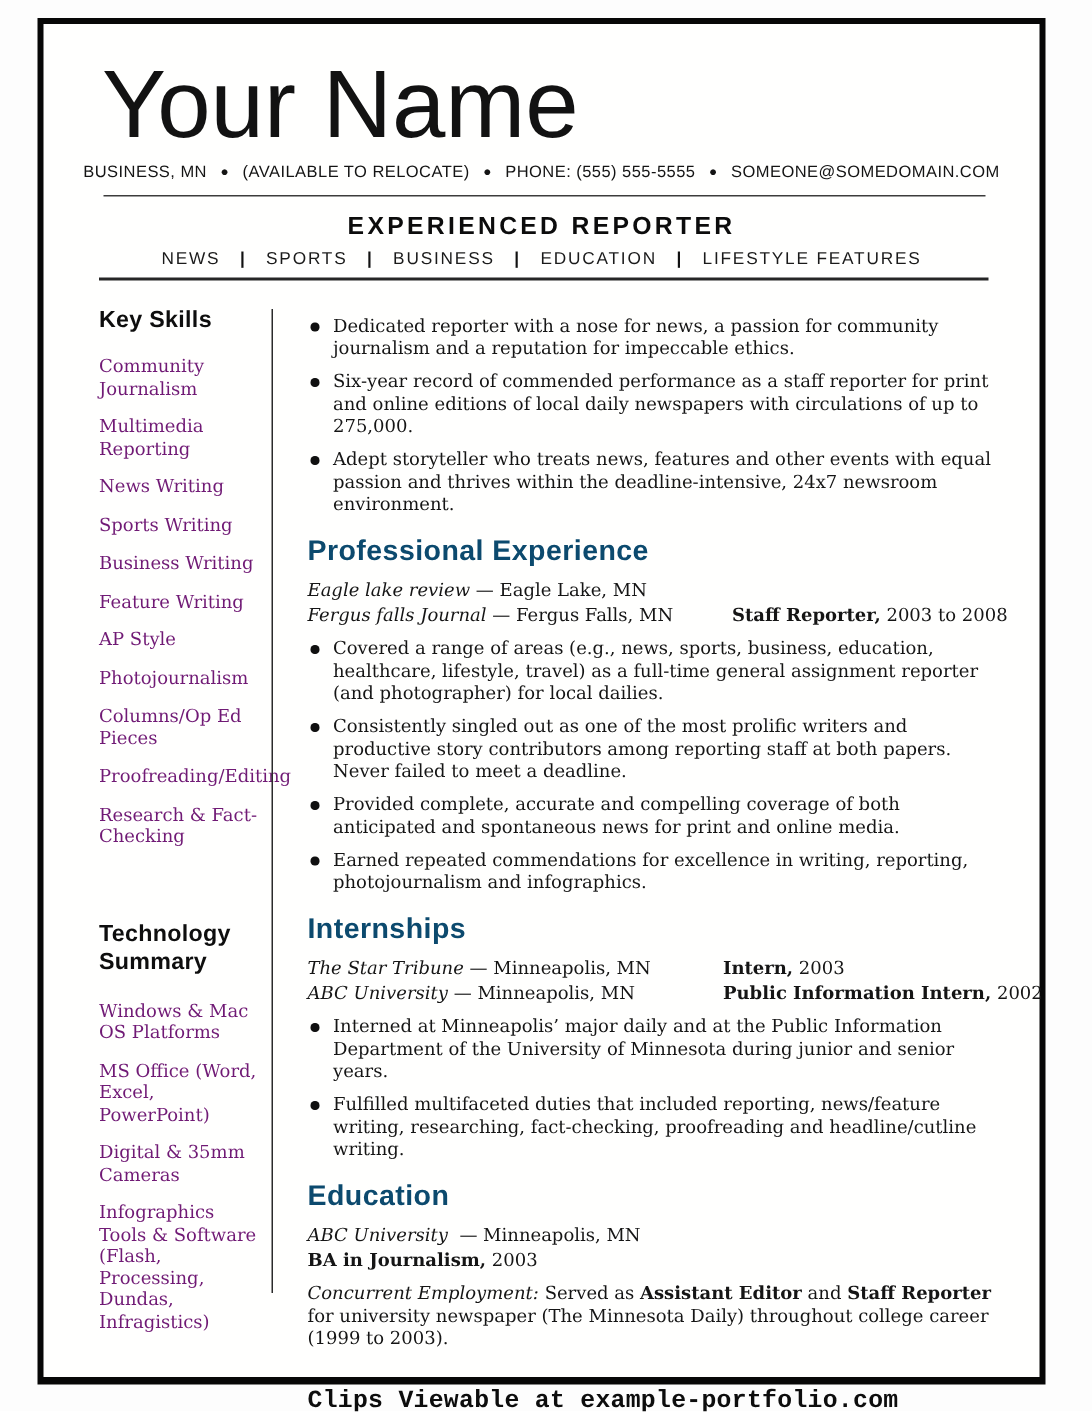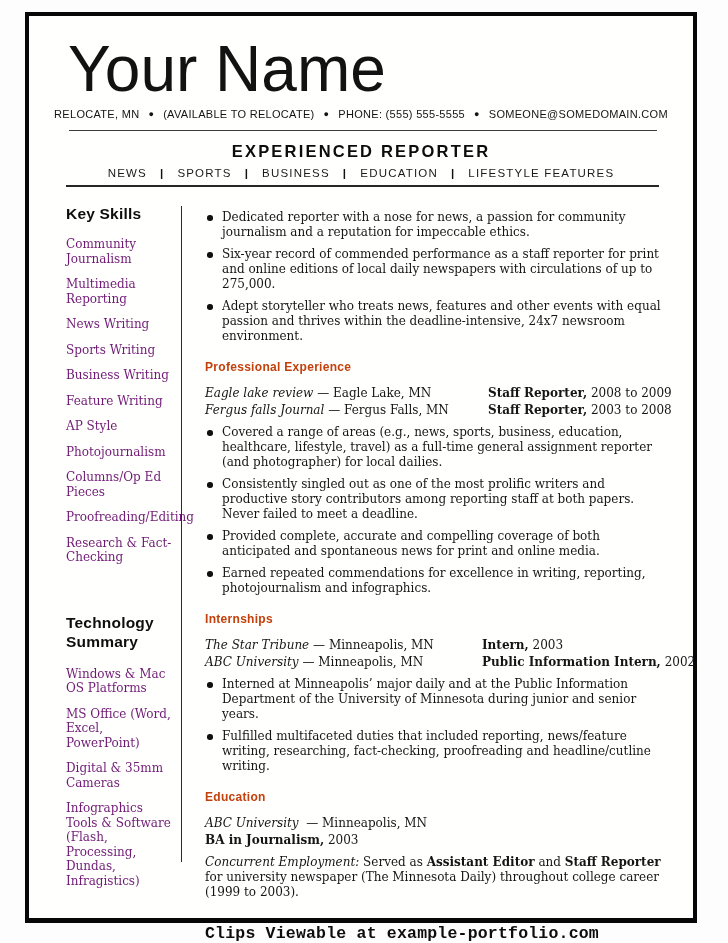--- a/index.html
+++ b/index.html
@@ -33,43 +33,43 @@
   .side-list{margin:0;padding:0;list-style:none;}
   .side-list li{font-size:12px;line-height:14.5px;margin:0 0 11px 0;color:#701a75;}
 
   .vrule{position:absolute;left:152px;top:190px;width:1px;height:656px;background:#2b2b2b;}
 
   
   .main{position:absolute;left:176px;top:194px;width:462px;font-size:12px;line-height:15px;color:#151515;}
   .blist{margin:0;padding:0;list-style:none;}
   .blist li{position:relative;padding-left:17px;margin:0 0 7px 0;}
   .mk{position:absolute;left:2px;top:5px;width:5.5px;height:5.5px;border-radius:50%;background:#101010;}
-  .sec-h{font-family:"Liberation Sans","DejaVu Sans",sans-serif;font-weight:bold;font-size:12px;
-         line-height:19px;letter-spacing:0.3px;color:#c2410c;margin:14px 0 8px 0;}
+  .sec-h{font-family:"Liberation Sans","DejaVu Sans",sans-serif;font-weight:bold;font-size:19px;
+         line-height:19px;letter-spacing:0.3px;color:#0c4a6e;margin:14px 0 8px 0;}
   .jobs{margin:0 0 6px 0;}
   .job-row{position:relative;line-height:17px;white-space:nowrap;}
   .job-right{position:absolute;left:283px;top:0;white-space:nowrap;}
   .job-right.in{left:277px;}
   .it{font-style:italic;margin-top:41px;}
   .bd{font-weight:bold;}
   .blist.exp{margin-top:6px;}
   .edu-line{line-height:17px;}
   .concurrent{margin:6px 0 0 0;}
   .clips-h{font-family:Liberation Mono, monospace;font-weight:bold;font-size:16.5px;
            letter-spacing:0.2px;color:#0d0d0d;margin:26px 0 0 0;}
 </style>
 </head>
 <body>
 
 <div class="canvas">
   <div class="page">
 
     <div class="name">Your Name</div>
 
-    <div class="contact"><span>RELOCATE, MN</span><span class="dot">●</span><span>(AVAILABLE TO RELOCATE)</span><span class="dot">●</span><span>PHONE: (555) 555-5555</span><span class="dot">●</span><span>SOMEONE@SOMEDOMAIN.COM</span></div>
+    <div class="contact"><span>BUSINESS, MN</span><span class="dot">●</span><span>(AVAILABLE TO RELOCATE)</span><span class="dot">●</span><span>PHONE: (555) 555-5555</span><span class="dot">●</span><span>SOMEONE@SOMEDOMAIN.COM</span></div>
 
     <div class="rule1"></div>
 
     <div class="role-title">EXPERIENCED REPORTER</div>
 
     <div class="nav"><span>NEWS</span><span class="pipe">|</span><span>SPORTS</span><span class="pipe">|</span><span>BUSINESS</span><span class="pipe">|</span><span>EDUCATION</span><span class="pipe">|</span><span>LIFESTYLE FEATURES</span></div>
 
     <div class="rule2"></div>
 
     <aside class="sidebar">
@@ -103,21 +103,20 @@
       <ul class="blist">
         <li><span class="mk"></span><span>Dedicated reporter with a nose for news, a passion for community journalism and a reputation for impeccable ethics.</span></li>
         <li><span class="mk"></span><span>Six-year record of commended performance as a staff reporter for print and online editions of local daily newspapers with circulations of up to 275,000.</span></li>
         <li><span class="mk"></span><span>Adept storyteller who treats news, features and other events with equal passion and thrives within the deadline-intensive, 24x7 newsroom environment.</span></li>
       </ul>
 
       <h2 class="sec-h">Professional Experience</h2>
       <div class="jobs">
         <div class="job-row">
           <span class="it">Eagle lake review</span> <span>—</span> <span>Eagle Lake, MN</span>
-          <span class="job-right"><span class="bd">Staff Reporter,</span> <span>2008 to 2009</span></span>
         </div>
         <div class="job-row">
           <span class="it">Fergus falls Journal</span> <span>—</span> <span>Fergus Falls, MN</span>
           <span class="job-right"><span class="bd">Staff Reporter,</span> <span>2003 to 2008</span></span>
         </div>
       </div>
       <ul class="blist exp">
         <li><span class="mk"></span><span>Covered a range of areas (e.g., news, sports, business, education, healthcare, lifestyle, travel) as a full-time general assignment reporter (and photographer) for local dailies.</span></li>
         <li><span class="mk"></span><span>Consistently singled out as one of the most prolific writers and productive story contributors among reporting staff at both papers. Never failed to meet a deadline.</span></li>
         <li><span class="mk"></span><span>Provided complete, accurate and compelling coverage of both anticipated and spontaneous news for print and online media.</span></li>

